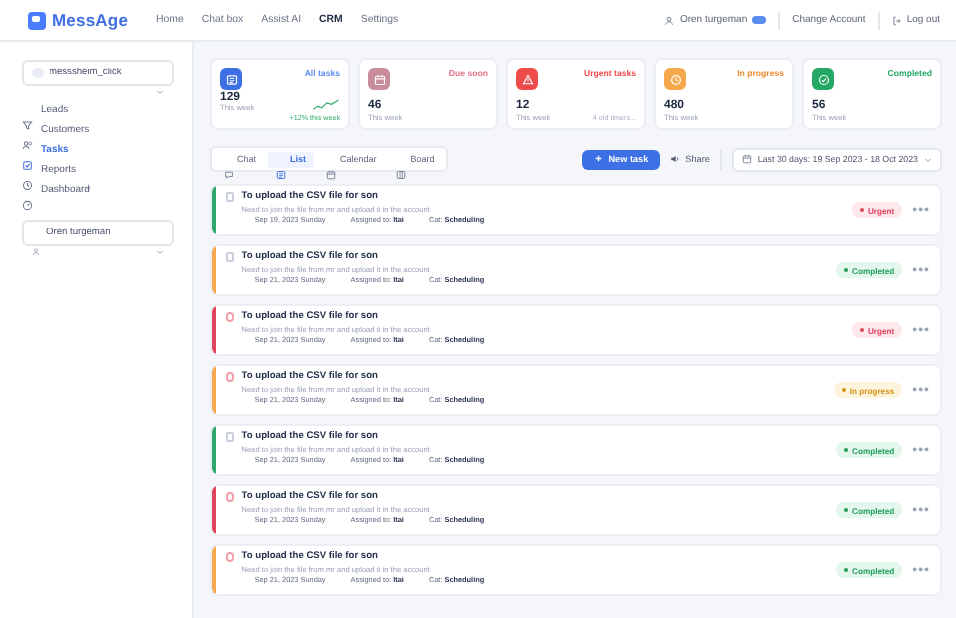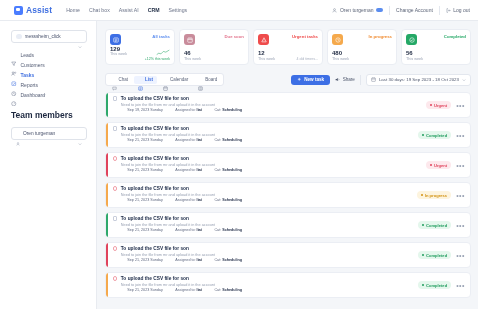--- a/index.html
+++ b/index.html
@@ -135,21 +135,21 @@
   .badge { font-size: 4.1px; font-weight: bold; border-radius: 6px; padding: 1.5px 4px; display: flex; align-items: center; gap: 1.5px; white-space: nowrap; }
   .badge .dot { width: 2.5px; height: 2.5px; border-radius: 50%; }
   .more { font-size: 7px; color: #9aa3b5; letter-spacing: .5px; cursor: pointer; line-height: 1; }
 </style>
 </head>
 <body>
 
 <div class="topnav">
   <div class="brand">
     <div class="brand-mark"></div>
-    <div class="brand-text">Assist</div>
+    <div class="brand-text">MessAge</div>
   </div>
   <div class="nav-links" id="nav-links">
       <div class="nav-link">Home</div>
       <div class="nav-link">Chat box</div>
       <div class="nav-link">Assist AI</div>
       <div class="nav-link active">CRM</div>
       <div class="nav-link">Settings</div>
     </div>
   <div class="topnav-right">
     <div class="tn-item">
@@ -223,21 +223,20 @@
    </div>
         <div class="side-item">
      <span class="ico"><svg viewBox="0 0 16 16">
               <circle cx="8" cy="8" r="6" fill="none" stroke="currentColor" stroke-width="1.5"></circle>
               <path d="M8 8l3-2.5" stroke="currentColor" stroke-width="1.5"></path>
             </svg></span>
      <span class="lbl">Dashboard</span>
 
    </div>
       </div>
-    <div class="side-title2">Team members</div>
     <div class="side-select">
       <span class="chev"><svg viewBox="0 0 16 16">
             <circle cx="8" cy="5" r="3" fill="none" stroke="currentColor" stroke-width="1.8"></circle>
             <path d="M2.5 14c.8-3.2 3-4.6 5.5-4.6S12.7 10.8 13.5 14" fill="none" stroke="currentColor" stroke-width="1.8"></path>
           </svg></span>
       <span class="sel-label">Oren turgeman</span>
       <span class="chev"><svg viewBox="0 0 16 16">
             <path d="M3 6l5 5 5-5" fill="none" stroke="currentColor" stroke-width="2"></path>
           </svg></span>
     </div>

